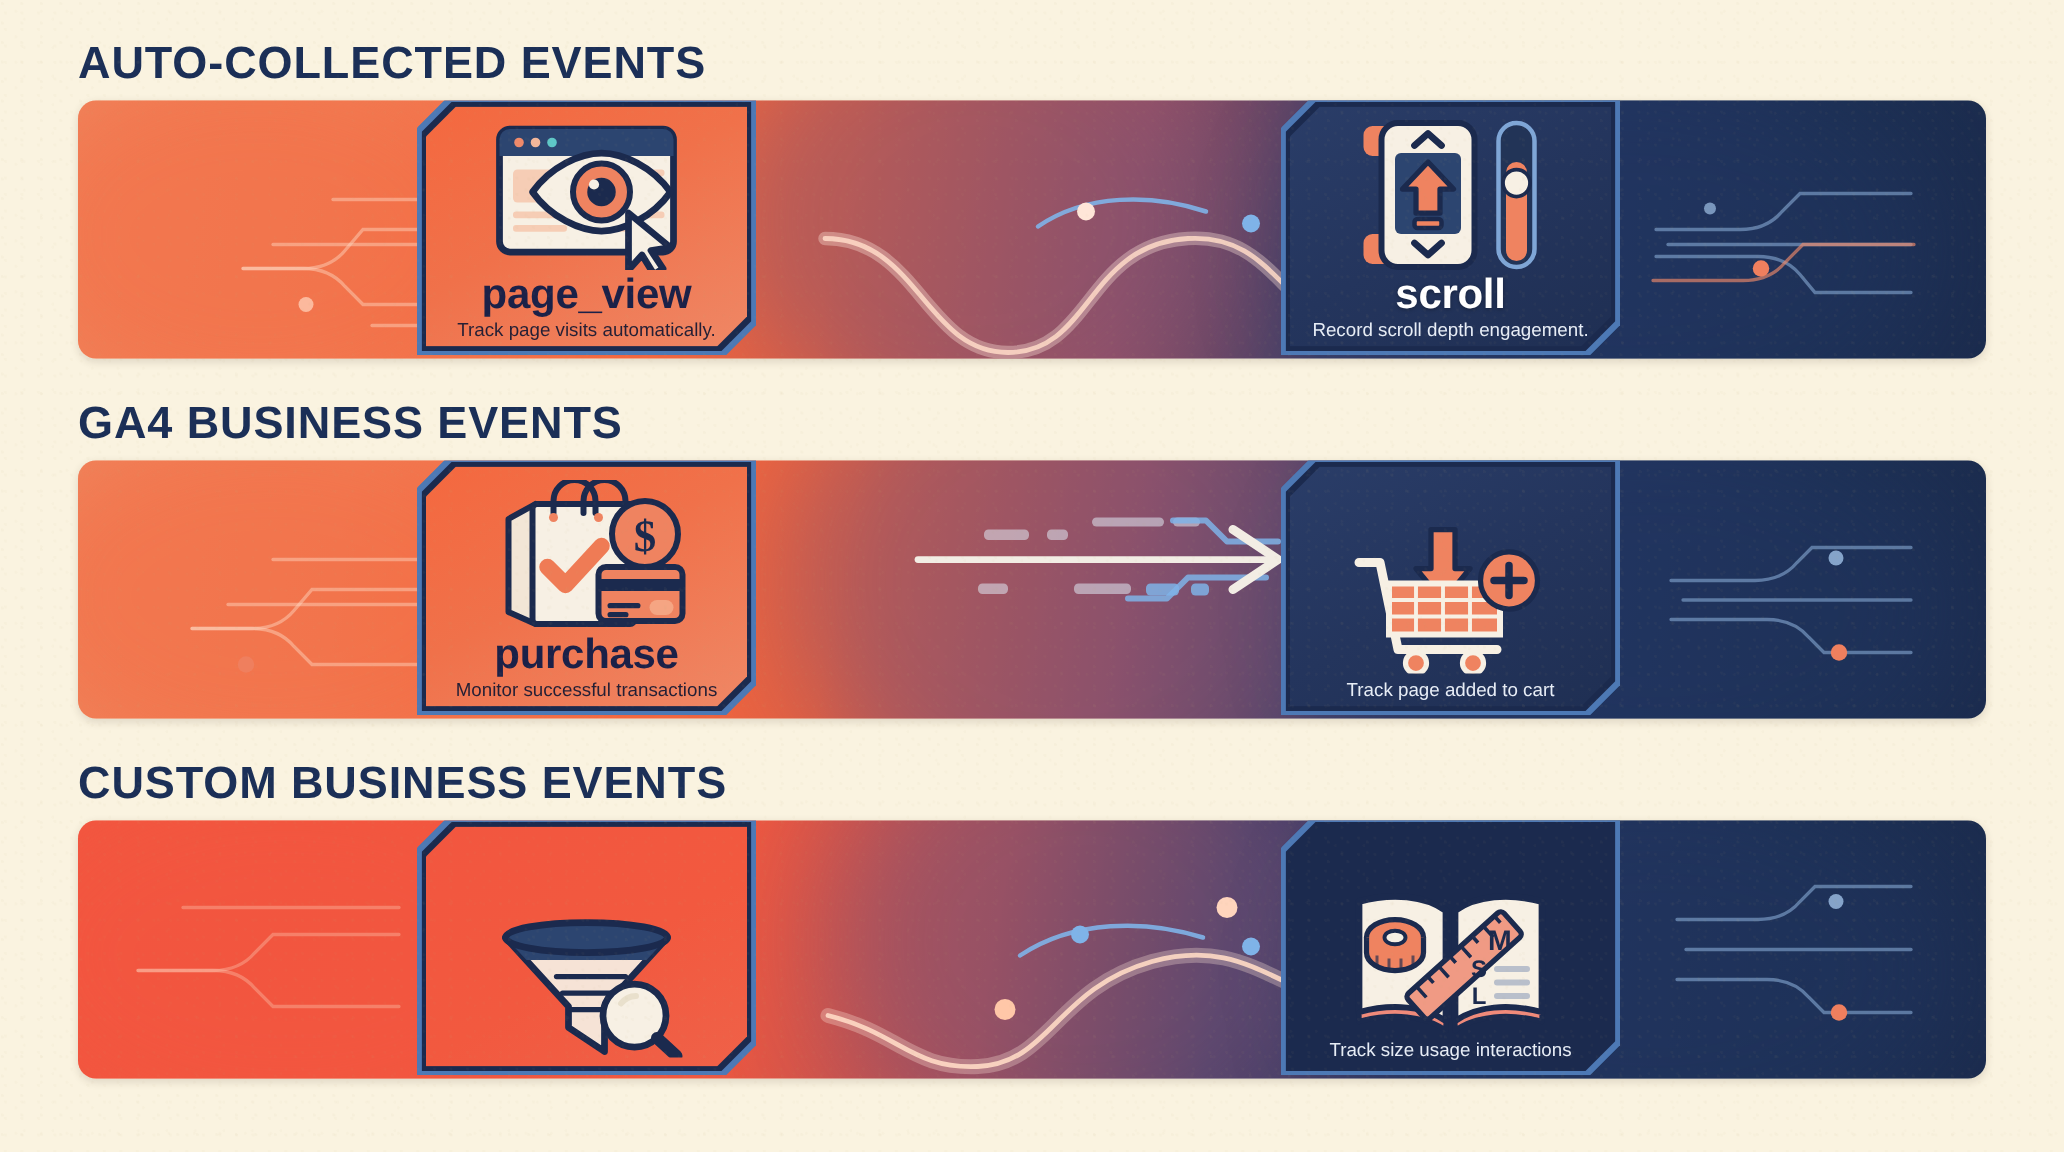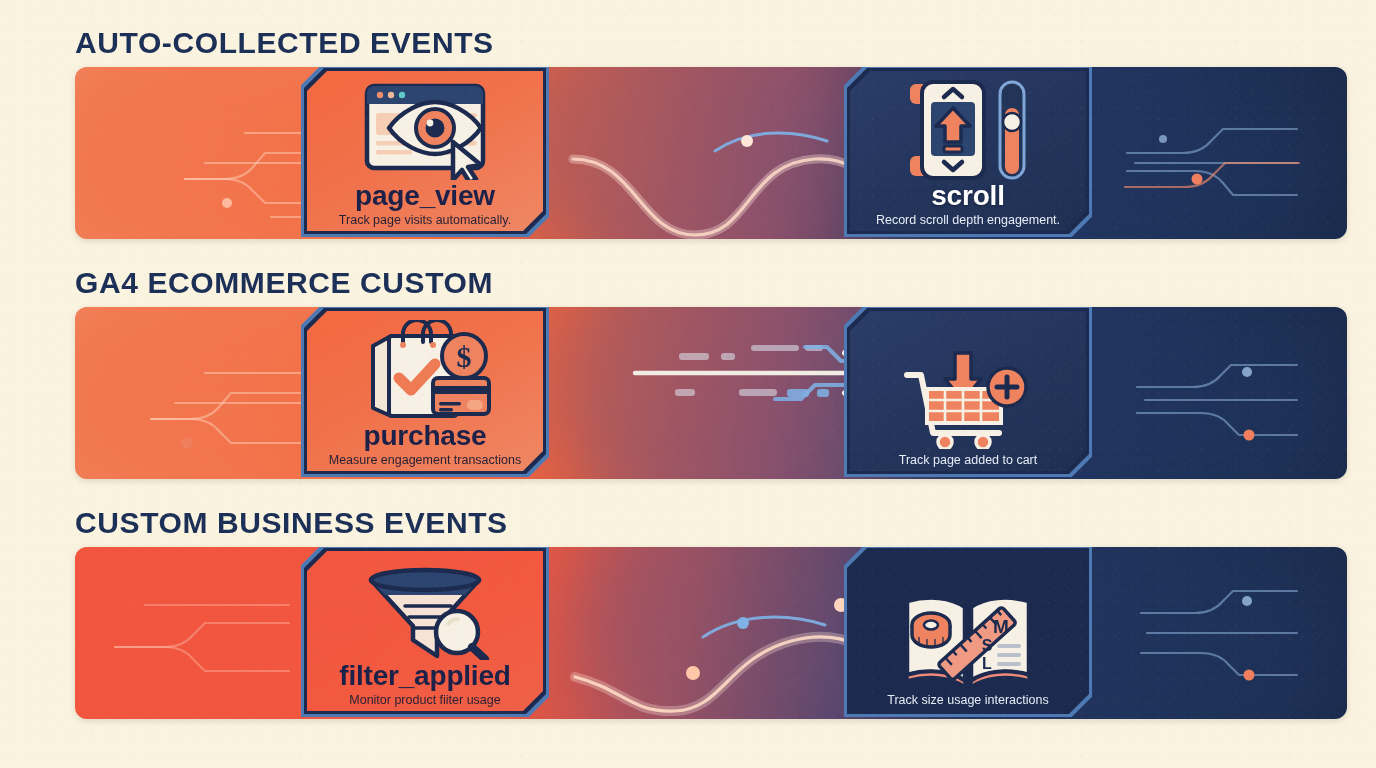--- a/index.html
+++ b/index.html
@@ -26,21 +26,21 @@
       radial-gradient(circle at 12% 18%, rgba(190,170,120,.10) 0 1px, transparent 1px),
       radial-gradient(circle at 62% 44%, rgba(190,170,120,.09) 0 1px, transparent 1px),
       radial-gradient(circle at 34% 78%, rgba(190,170,120,.09) 0 1px, transparent 1px),
       radial-gradient(circle at 86% 66%, rgba(190,170,120,.08) 0 1px, transparent 1px);
     background-size: 13px 13px, 17px 17px, 11px 11px, 19px 19px;
     z-index: 60;
   }
 
   .page { position: relative; width: 1376px; height: 768px; }
 
-  .section { position: absolute; left: 52px; margin-left: 23px; }
+  .section { position: absolute; left: 52px; }
 
   .section-title {
     font-size: 30px;
     font-weight: bold;
     letter-spacing: .6px;
     color: #1b2f57;
     line-height: 1;
     margin-bottom: 9px;
     white-space: nowrap;
   }
@@ -86,21 +86,21 @@
   .blob.warm  { background: rgba(244,104,63,.55); }
   .blob.cool  { background: rgba(32,52,96,.55); }
   .blob.dusk  { background: rgba(118,85,120,.45); }
 
   
   .traces { position: absolute; inset: 0; pointer-events: none; }
 
   
   .card {
     position: absolute;
-    width: 248px;
+    width: 226px;
     height: 172px;
     top: -2px;
     -webkit-clip-path: polygon(20px 0, 100% 0, 100% calc(100% - 20px), calc(100% - 20px) 100%, 0 100%, 0 20px);
     clip-path: polygon(20px 0, 100% 0, 100% calc(100% - 20px), calc(100% - 20px) 100%, 0 100%, 0 20px);
     display: flex;
     flex-direction: column;
     align-items: center;
     justify-content: flex-end;
     padding-bottom: 10px;
     z-index: 12;
@@ -156,21 +156,21 @@
     margin-top: 2px;
     padding: 0 18px;
     text-align: center;
   }
   .card.warm .card-title, .card.warm-flat .card-title { color: #1b2148; }
   .card.warm .card-sub,   .card.warm-flat .card-sub   { color: #241f35; }
   .card.cool .card-title, .card.cool2 .card-title     { color: #ffffff; text-shadow: 0 1px 3px rgba(0,0,0,.35); }
   .card.cool .card-sub,   .card.cool2 .card-sub       { color: #e7edf6; }
 
   .card-left  { left: 226px; }
-  .card-right { left: 769px; }
+  .card-right { left: 802px; }
 
   
   .connector { position: absolute; inset: 0; z-index: 5; pointer-events: none; }
 </style>
 </head>
 <body>
 
 <div class="page">
 
   <div class="section" style="top:28px">
@@ -265,21 +265,21 @@
         </div>
         <div class="card-body">
           <div class="card-title">scroll</div>
           <div class="card-sub">Record scroll depth engagement.</div>
         </div>
       </div>
     </div>
   </div>
 
   <div class="section" style="top:268px">
-    <div class="section-title">GA4 ECOMMERCE CUSTOM</div>
+    <div class="section-title">GA4 BUSINESS EVENTS</div>
 
     <div class="band">
       <div class="blob warm" style="left:-60px; top:-40px; width:380px; height:260px;"></div>
       <div class="blob dusk" style="left:470px; top:-90px; width:380px; height:340px;"></div>
       <div class="blob cool" style="left:840px; top:-30px; width:420px; height:260px;"></div>
 
       <svg class="traces" viewBox="0 0 1272 172" preserveAspectRatio="none">
         <g fill="none" stroke="#ffd9c4" stroke-opacity=".45" stroke-width="2.2" stroke-linecap="round">
           <path d="M76 112 L116 112 Q134 112 144 100 L156 86 L230 86"></path>
           <path d="M76 112 L116 112 Q134 112 144 124 L156 136 L226 136"></path>
@@ -333,21 +333,21 @@
             <text x="109" y="47" font-family="'Liberation Serif',serif" font-size="30" font-weight="bold" fill="#1b2a4e" text-anchor="middle">$</text>
             <rect x="78" y="58" width="56" height="36" rx="5" fill="#ef8360" stroke="#1b2a4e" stroke-width="4"></rect>
             <rect x="78" y="66" width="56" height="8" fill="#1b2a4e"></rect>
             <rect x="84" y="82" width="22" height="3.5" rx="1.7" fill="#1b2a4e"></rect>
             <rect x="84" y="88" width="14" height="3.5" rx="1.7" fill="#1b2a4e"></rect>
             <rect x="112" y="80" width="16" height="10" rx="5" fill="#f5a583"></rect>
           </svg>
         </div>
         <div class="card-body">
           <div class="card-title">purchase</div>
-          <div class="card-sub">Measure engagement transactions</div>
+          <div class="card-sub">Monitor successful transactions</div>
         </div>
       </div>
 
       <div class="card cool card-right">
         <div class="card-frame rim-outer"></div>
         <div class="card-frame rim-dark"></div>
         <div class="card-frame fill"></div>
         <div class="icon-wrap">
           <svg width="130" height="100" viewBox="0 0 130 100">
             <path d="M52 4 L52 30 L42 30 L60 52 L78 30 L68 30 L68 4 Z" fill="#ef8360" stroke="#1b2a4e" stroke-width="3.5" stroke-linejoin="round"></path>
@@ -414,24 +414,20 @@
             <ellipse cx="70" cy="20" rx="54" ry="10" fill="#2c4570" stroke="#1b2a4e" stroke-width="4.5"></ellipse>
             <g stroke="#1b2a4e" stroke-width="3.5" stroke-linecap="round">
               <path d="M50 46 H96"></path>
               <path d="M54 57 H92"></path>
               <path d="M60 68 H86"></path>
             </g>
             <circle cx="102" cy="72" r="21" fill="#f7f0e4" stroke="#1b2a4e" stroke-width="4.5"></circle>
             <path d="M93 64 a13 13 0 0 1 10 -5" fill="none" stroke="#e9e0cc" stroke-width="4" stroke-linecap="round"></path>
             <path d="M117 87 L130 99" stroke="#1b2a4e" stroke-width="8" stroke-linecap="round"></path>
           </svg>
-        </div>
-        <div class="card-body">
-          <div class="card-title">filter_applied</div>
-          <div class="card-sub">Monitor product fiiter usage</div>
         </div>
       </div>
 
       <div class="card cool2 card-right">
         <div class="card-frame rim-outer"></div>
         <div class="card-frame rim-dark"></div>
         <div class="card-frame fill"></div>
         <div class="icon-wrap">
           <svg width="134" height="100" viewBox="0 0 134 100">
             <path d="M6 12 C28 6 50 8 64 18 L64 92 C50 82 28 80 6 86 Z" fill="#f7f0e4" stroke="#1b2a4e" stroke-width="4.5" stroke-linejoin="round"></path>

